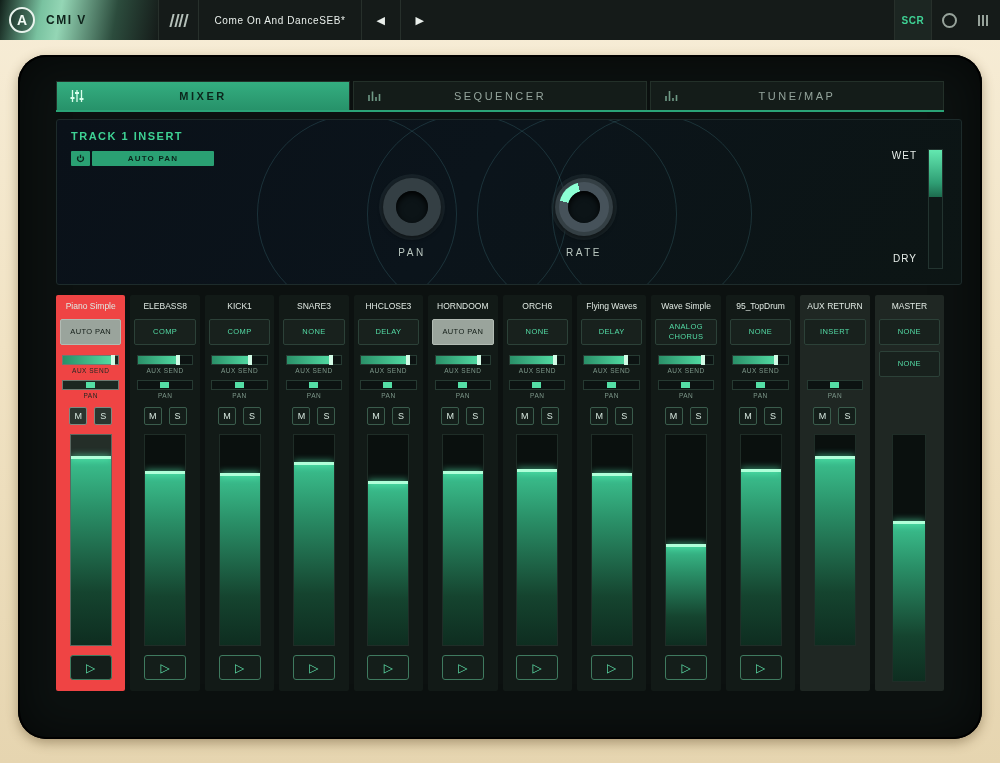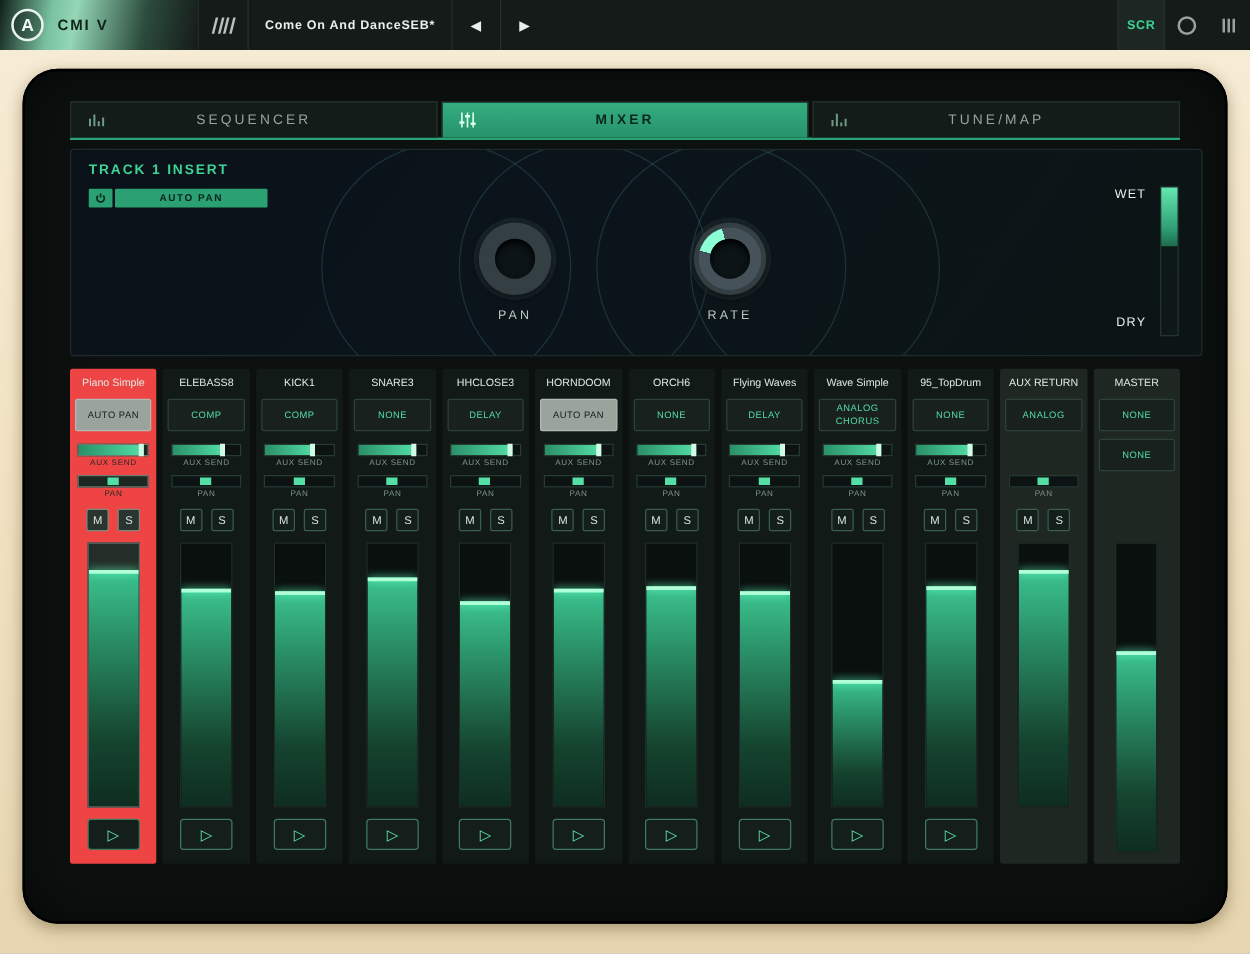--- a/index.html
+++ b/index.html
@@ -15,21 +15,21 @@
     background:linear-gradient(100deg,#11201a 0%, #79c2a0 26%, #94d6b5 38%, #2c4c3d 72%, #151b19 100%);
     display:flex; align-items:center; }
   .logo { position:absolute; left:9px; top:7px; width:26px; height:26px; border-radius:50%;
     border:2px solid #e9f3ed; color:#f2faf5; font-size:14px; font-weight:bold;
     display:flex; align-items:center; justify-content:center; background:rgba(10,20,16,.35); }
   .brand-name { margin-left:46px; font-size:12px; font-weight:bold; letter-spacing:1.5px; color:#0e221a; }
   .tcell { display:flex; align-items:center; justify-content:center;
     border-left:1px solid #27302b; font-size:10px; letter-spacing:.6px; background:transparent; }
   .tcell.browser { width:40px; }
   .tcell.types { width:158px; color:#b9c4be; letter-spacing:1px; }
-  .tcell.preset { width:163px; color:#e9efeb;font-weight:bold; }
+  .tcell.preset { width:163px; color:#e9efeb; }
   .tcell.arrow { width:39px; color:#e9efeb; font-size:11px; }
   .tspacer { flex:1; }
   .tcell.scr { width:38px; color:#3fd295; font-weight:bold; border-right:1px solid #27302b; background:#1b2era; background:#1c2622; }
   .tcell.ticon { width:34px; border-left:none; }
   .donut { width:15px; height:15px; border-radius:50%; border:2.5px solid #97a39b; }
   .vbars { display:flex; gap:2px; }
   .vbars i { display:block; width:2px; height:11px; background:#97a39b; }
   .pbars { display:flex; gap:2.5px; transform:skewX(-14deg); }
   .pbars i { display:block; width:2px; height:13px; background:#b6c2bb; }
 
@@ -157,47 +157,47 @@
           <i></i>
           <i></i>
           <i></i>
         </span>
     </div>
   </div>
 
   <div class="screen">
 
     <div class="tabbar">
-      <div class="tab">
-        <svg class="tab-icon" width="14" height="14" viewBox="0 0 14 14">
-            <g stroke="currentColor" stroke-width="1.6">
-              <line x1="2" y1="12" x2="2" y2="6"></line>
-              <line x1="5.5" y1="12" x2="5.5" y2="2.5"></line>
-              <line x1="9" y1="12" x2="9" y2="8"></line>
-              <line x1="12.5" y1="12" x2="12.5" y2="5"></line>
-            </g>
-          </svg>
-        <span>SEQUENCER</span>
-      </div>
       <div class="tab active">
         <svg class="tab-icon" width="14" height="14" viewBox="0 0 14 14">
             <g stroke="currentColor" stroke-width="1.3">
               <line x1="2.5" y1="1" x2="2.5" y2="13"></line>
               <line x1="7" y1="1" x2="7" y2="13"></line>
               <line x1="11.5" y1="1" x2="11.5" y2="13"></line>
               <line x1="0.5" y1="9" x2="4.5" y2="9" stroke-width="2"></line>
               <line x1="5" y1="4" x2="9" y2="4" stroke-width="2"></line>
               <line x1="9.5" y1="10" x2="13.5" y2="10" stroke-width="2"></line>
             </g>
           </svg>
         <span>MIXER</span>
       </div>
       <div class="tab">
         <svg class="tab-icon" width="14" height="14" viewBox="0 0 14 14">
             <g stroke="currentColor" stroke-width="1.6">
+              <line x1="2" y1="12" x2="2" y2="6"></line>
+              <line x1="5.5" y1="12" x2="5.5" y2="2.5"></line>
+              <line x1="9" y1="12" x2="9" y2="8"></line>
+              <line x1="12.5" y1="12" x2="12.5" y2="5"></line>
+            </g>
+          </svg>
+        <span>SEQUENCER</span>
+      </div>
+      <div class="tab">
+        <svg class="tab-icon" width="14" height="14" viewBox="0 0 14 14">
+            <g stroke="currentColor" stroke-width="1.6">
               <line x1="2" y1="12" x2="2" y2="7"></line>
               <line x1="5.5" y1="12" x2="5.5" y2="2"></line>
               <line x1="9" y1="12" x2="9" y2="9"></line>
               <line x1="12.5" y1="12" x2="12.5" y2="6"></line>
             </g>
           </svg>
         <span>TUNE/MAP</span>
       </div>
     </div>
 
@@ -478,21 +478,21 @@
           </div>
           <div class="meter">
             <div class="meter-fill" style="height:84%">
               <span class="meter-cap"></span>
             </div>
           </div>
           <button class="play">▷</button>
         </div>
         <div class="strip bus">
           <div class="ch-name">AUX RETURN</div>
-          <button class="fx">ANALOG</button>
+          <button class="fx">INSERT</button>
           <div class="aux-spacer"></div>
           <div class="hslider">
             <span class="pan-mark" style="left:calc(50% - 5px)"></span>
           </div>
           <div class="small-label">PAN</div>
           <div class="ms-row">
             <button class="ms">M</button>
             <button class="ms">S</button>
           </div>
           <div class="meter">

